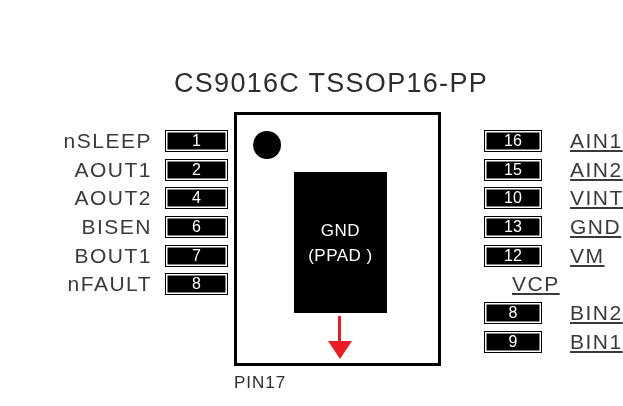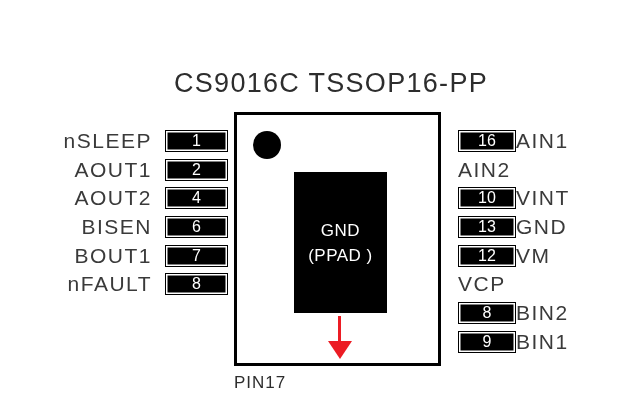--- a/index.html
+++ b/index.html
@@ -34,28 +34,28 @@
     position:absolute;left:328px;top:341px;width:0;height:0;
     border-left:12px solid transparent;border-right:12px solid transparent;
     border-top:18px solid var(--red);
   }
   .pin17{
     position:absolute;left:234px;top:373px;width:207px;text-align:left;
     font-size:17px;letter-spacing:1px;color:var(--title);
   }
   .pins{position:absolute;top:130px;display:flex;flex-direction:column;gap:6.7px;}
   .pins-left{left:0;width:228px;}
-  .pins-right{left:458px;}
-  .pin-row{display:flex;align-items:flex-start;height:22px;}
+  .pins-right{left:468px;}
+  .pin-row{display:flex;align-items:flex-start;height:22px;padding-left:16px;}
   .pin-row.left{justify-content:flex-end;}
   .pin-label{
     font-size:21px;line-height:22px;letter-spacing:1.5px;color:var(--label);white-space:nowrap;
   }
   .pin-row.left .pin-label{margin-right:13px;}
-  .pin-row.right .pin-label{margin-left:0;}
+  .pin-row.right .pin-label{margin-left:28px;text-decoration:underline;}
   .pin-box{
     box-sizing:border-box;width:63px;height:22px;flex:0 0 auto;
     background:var(--pin-fill);border:1px solid #000;
     box-shadow:inset 0 0 0 1.5px #fff;
     display:flex;align-items:center;justify-content:center;
   }
   .pins-right .pin-box{width:58px;}
   .pin-num{color:var(--pin-num);font-size:16px;line-height:20px;}
 </style>
 </head>
@@ -115,20 +115,23 @@
       </div>
     </div>
   <div class="pins pins-right" id="pins-right">
       <div class="pin-row right">
         <span class="pin-box">
           <span class="pin-num">16</span>
         </span>
         <span class="pin-label">AIN1</span>
       </div>
       <div class="pin-row right">
+        <span class="pin-box">
+          <span class="pin-num">15</span>
+        </span>
         <span class="pin-label">AIN2</span>
       </div>
       <div class="pin-row right">
         <span class="pin-box">
           <span class="pin-num">10</span>
         </span>
         <span class="pin-label">VINT</span>
       </div>
       <div class="pin-row right">
         <span class="pin-box">

